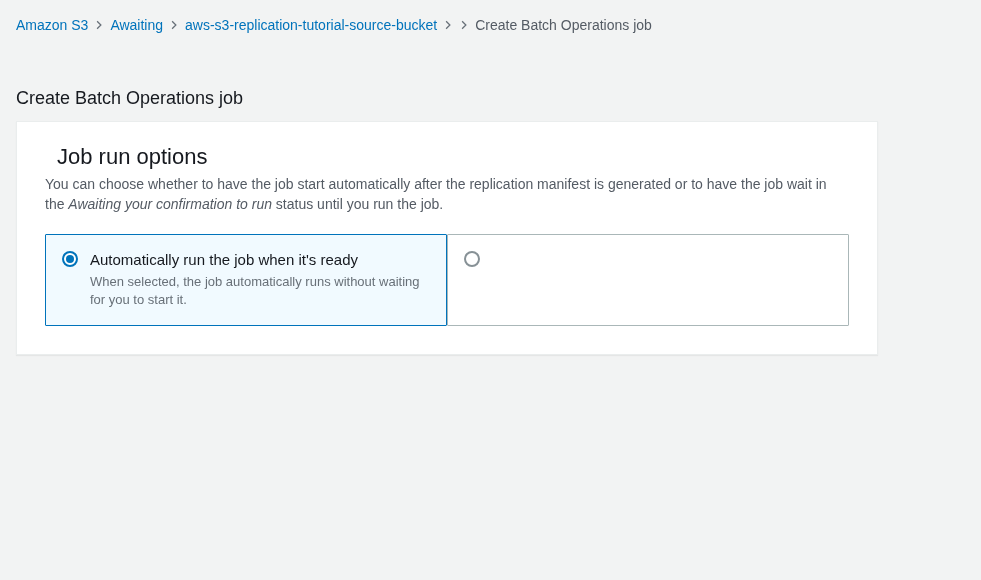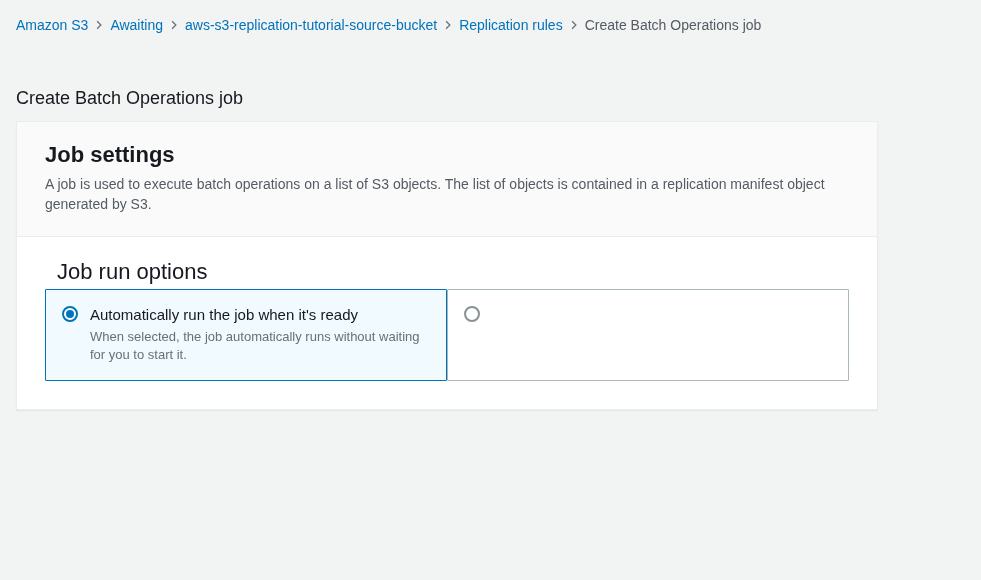--- a/index.html
+++ b/index.html
@@ -162,38 +162,36 @@
         <svg width="10" height="10" viewBox="0 0 16 16">
           <path d="M5 2l6 6-6 6" fill="none" stroke="#687078" stroke-width="2"></path>
         </svg>
       </span>
     <a>aws-s3-replication-tutorial-source-bucket</a>
     <span class="chev">
         <svg width="10" height="10" viewBox="0 0 16 16">
           <path d="M5 2l6 6-6 6" fill="none" stroke="#687078" stroke-width="2"></path>
         </svg>
       </span>
-    <a>Replication rules</a>
     <span class="chev">
         <svg width="10" height="10" viewBox="0 0 16 16">
           <path d="M5 2l6 6-6 6" fill="none" stroke="#687078" stroke-width="2"></path>
         </svg>
       </span>
     <span class="crumb-current">Create Batch Operations job</span>
   </div>
 
   <div class="page-heading">Create Batch Operations job</div>
 
   <div class="panel">
-    <div class="panel-header">
-      <h2>Job settings</h2>
-      <div class="desc">A job is used to execute batch operations on a list of S3 objects. The list of objects is contained in a replication manifest object generated by S3.</div>
-    </div>
     <div class="panel-body">
       <div class="section-title">Job run options</div>
+      <div class="section-desc">
+        <span>You can choose whether to have the job start automatically after the replication manifest is generated or to have the job wait in the </span><em>Awaiting your confirmation to run</em><span> status until you run the job.</span>
+      </div>
 
       <div class="options-row">
 
         <div class="option-card selected">
           <div class="radio-outer">
             <div class="radio-inner"></div>
           </div>
           <div class="option-text">
             <div class="option-title">Automatically run the job when it's ready</div>
             <div class="option-desc">When selected, the job automatically runs without waiting for you to start it.</div>

